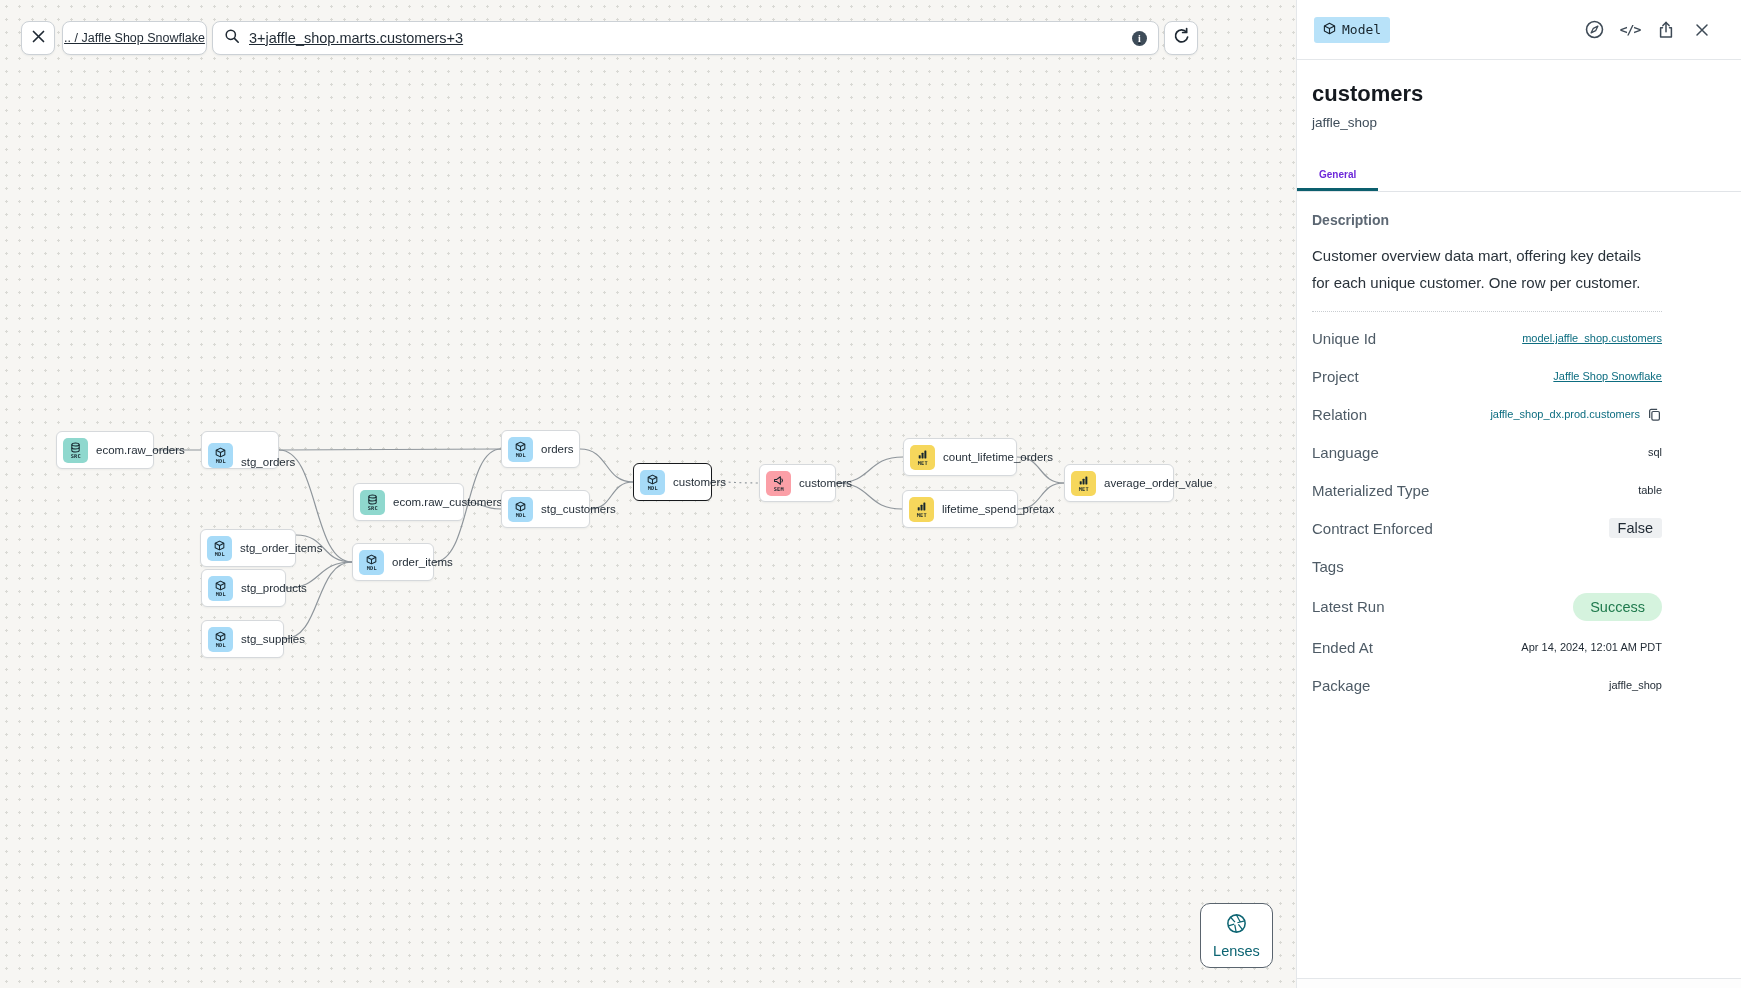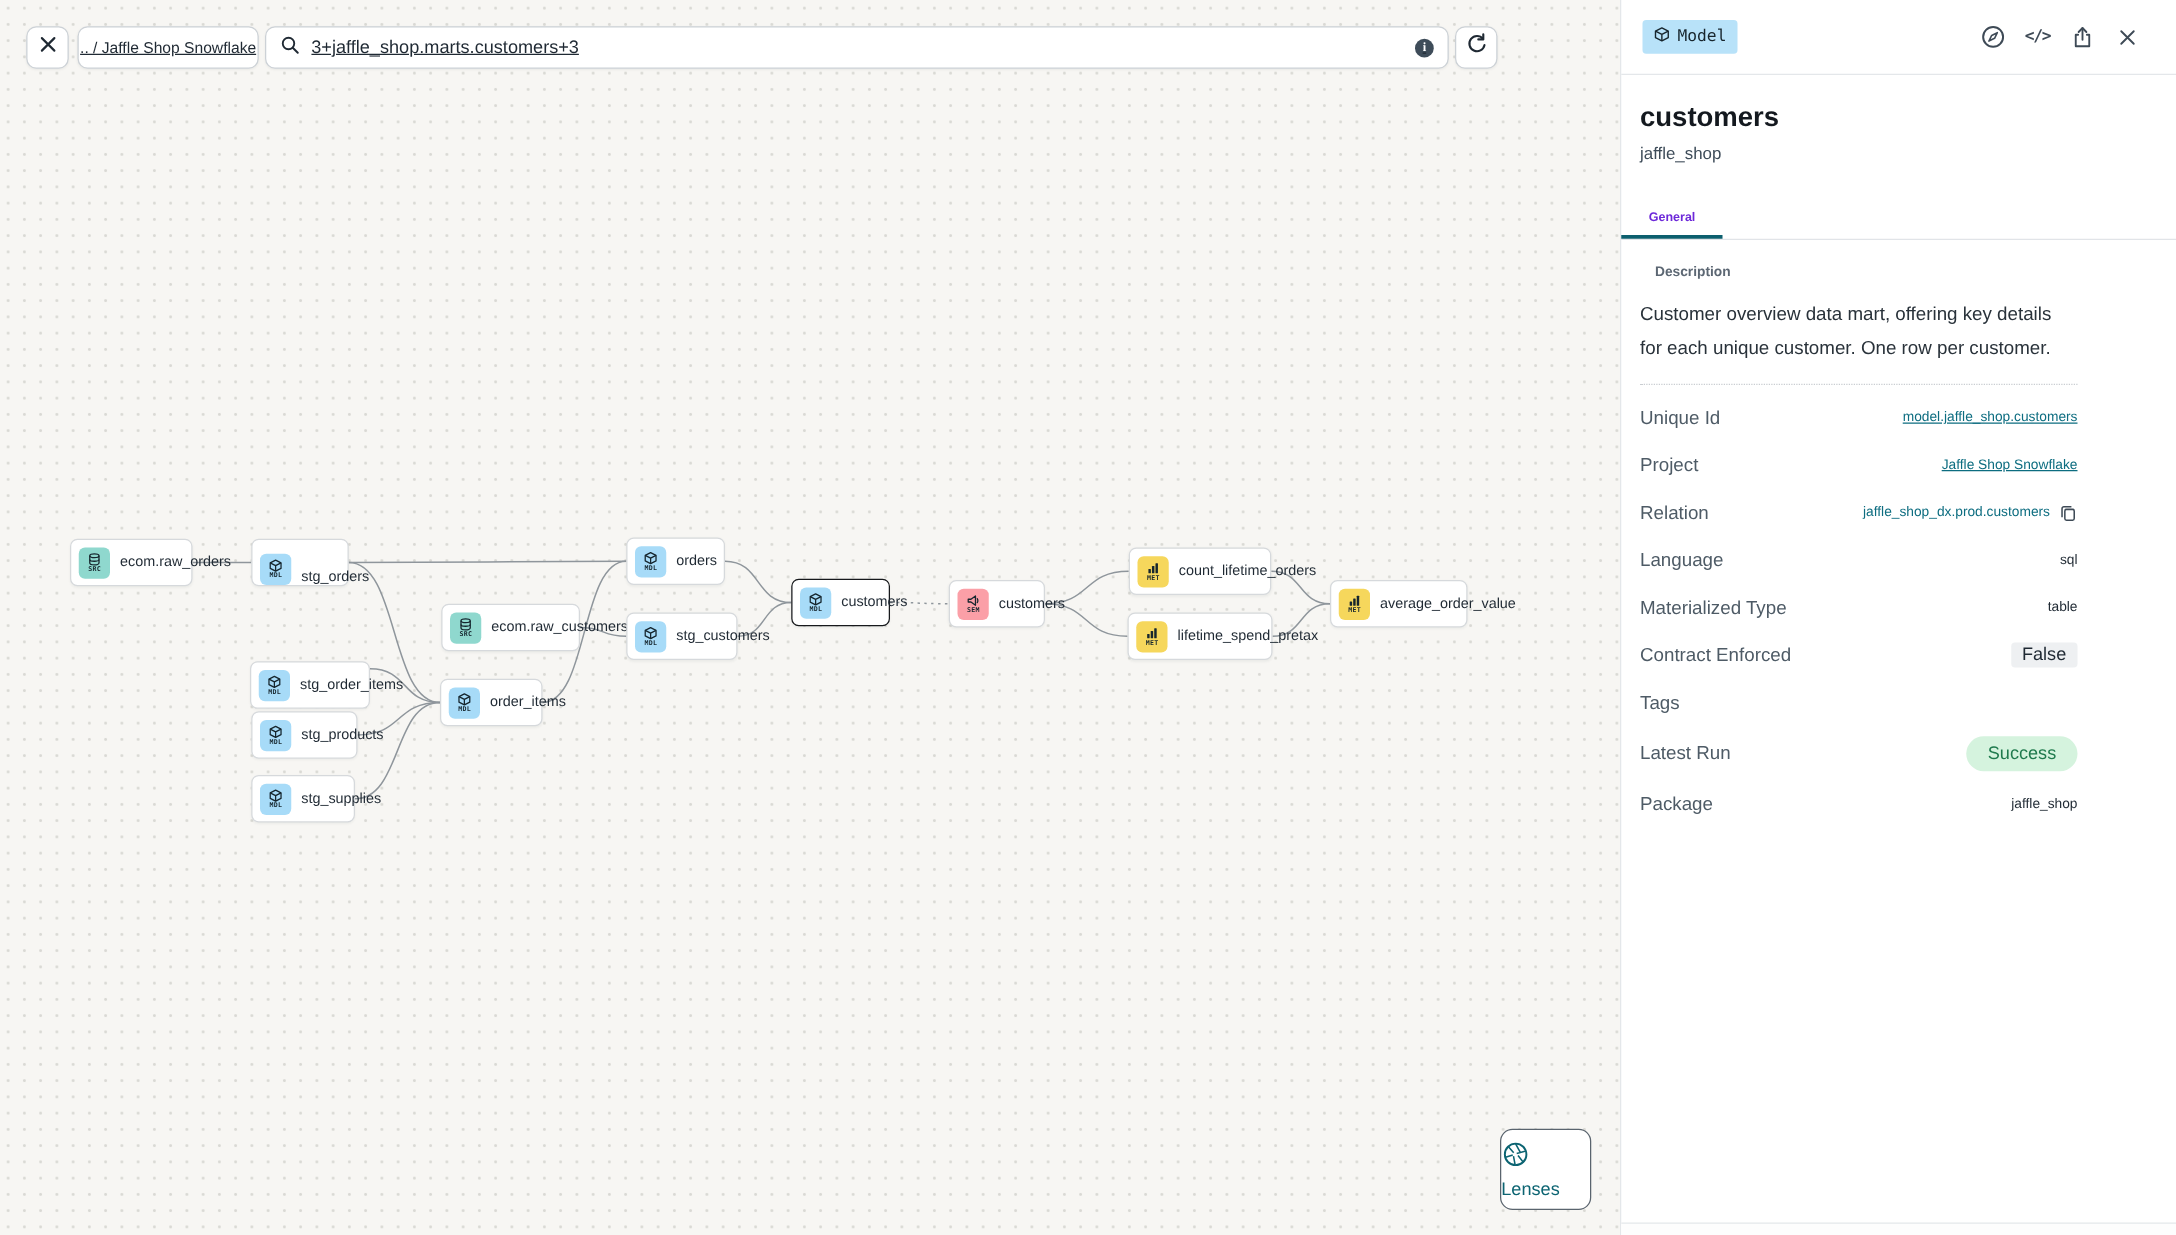--- a/index.html
+++ b/index.html
@@ -54,21 +54,21 @@
   .nicon svg{display:block;}
   .t-SRC{background:#8fd8ce;}
   .t-MDL{background:#a7dbf8;}
   .t-SEM{background:#fb9fa7;}
   .t-MET{background:#f6d75c;}
   .nlabel{font-size:11.5px;color:#1f2933;white-space:nowrap;}
   
   .lenses{
     position:absolute;left:1200px;top:903px;width:73px;height:65px;box-sizing:border-box;
     background:#fff;border:1.5px solid #5a646e;border-radius:10px;cursor:pointer;
-    display:flex;flex-direction:column;justify-content:center;gap:4px;color:#0c6472;
+    display:flex;flex-direction:column;align-items:center;justify-content:center;gap:4px;color:#0c6472;
   }
   .lenses .llabel{font-size:14.5px;}
   
   .panel{
     position:absolute;left:1296px;top:0;width:445px;height:988px;box-sizing:border-box;
     background:#fff;border-left:1px solid #e4e7ea;
   }
   .panel-header{
     height:60px;box-sizing:border-box;border-bottom:1px solid #e4e7ea;
     display:flex;align-items:center;padding:0 28px 0 17px;
@@ -83,21 +83,21 @@
   .code-ic{font-size:13px;font-weight:bold;letter-spacing:-1px;font-family:"DejaVu Sans Mono",monospace;}
   .title-block{padding:22px 17px 0 15px;}
   .p-title{font-size:22px;font-weight:bold;color:#14191f;line-height:1.1;}
   .p-sub{font-size:13.5px;color:#3e4c59;margin-top:9px;}
   .tabs{margin-top:30px;border-bottom:1px solid #e1e4e8;display:flex;}
   .tab{
     padding:9px 22px 8px 22px;font-size:10px;font-weight:bold;color:#6d28d9;
     border-bottom:3px solid #0c5f6e;cursor:pointer;
   }
   .panel-body{padding:20px 79px 0 15px;}
-  .sec-label{font-size:11px;font-weight:bold;color:#5c6773;margin-left:12px;}
+  .sec-label{font-size:14px;font-weight:bold;color:#5c6773;}
   .desc{font-size:15px;color:#29323a;line-height:1.8;margin-top:14px;}
   .dotted-div{border:none;border-top:1px dotted #c9cdd1;margin:15px 0 7px 0;}
   .frow{display:flex;align-items:center;justify-content:space-between;padding:7.5px 0;min-height:23px;}
   .flabel{font-size:15px;color:#4e5b66;}
   .fvalue{font-size:11px;color:#1f2933;text-align:right;}
   a.fvalue{color:#0d6d80;text-decoration:underline;cursor:pointer;}
   .teal-val{color:#0d6d80;display:flex;align-items:center;gap:7px;}
   .copy-btn{cursor:pointer;color:#3e4a56;display:flex;align-items:center;}
   .chip{background:#eef0f2;border-radius:3px;padding:2px 9px;font-size:14.5px;color:#1f2933;}
   .badge-success{
@@ -396,19 +396,23 @@
     </div>
     <div class="frow">
       <span class="flabel">Tags</span>
       <span class="fvalue"></span>
     </div>
     <div class="frow">
       <span class="flabel">Latest Run</span>
       <span class="badge-success">Success</span>
     </div>
     <div class="frow">
+      <span class="flabel">Ended At</span>
+      <span class="fvalue">Apr 14, 2024, 12:01 AM PDT</span>
+    </div>
+    <div class="frow">
       <span class="flabel">Package</span>
       <span class="fvalue">jaffle_shop</span>
     </div>
   </div>
 
   <div class="panel-footer"></div>
 </div>
 
 </body></html>

